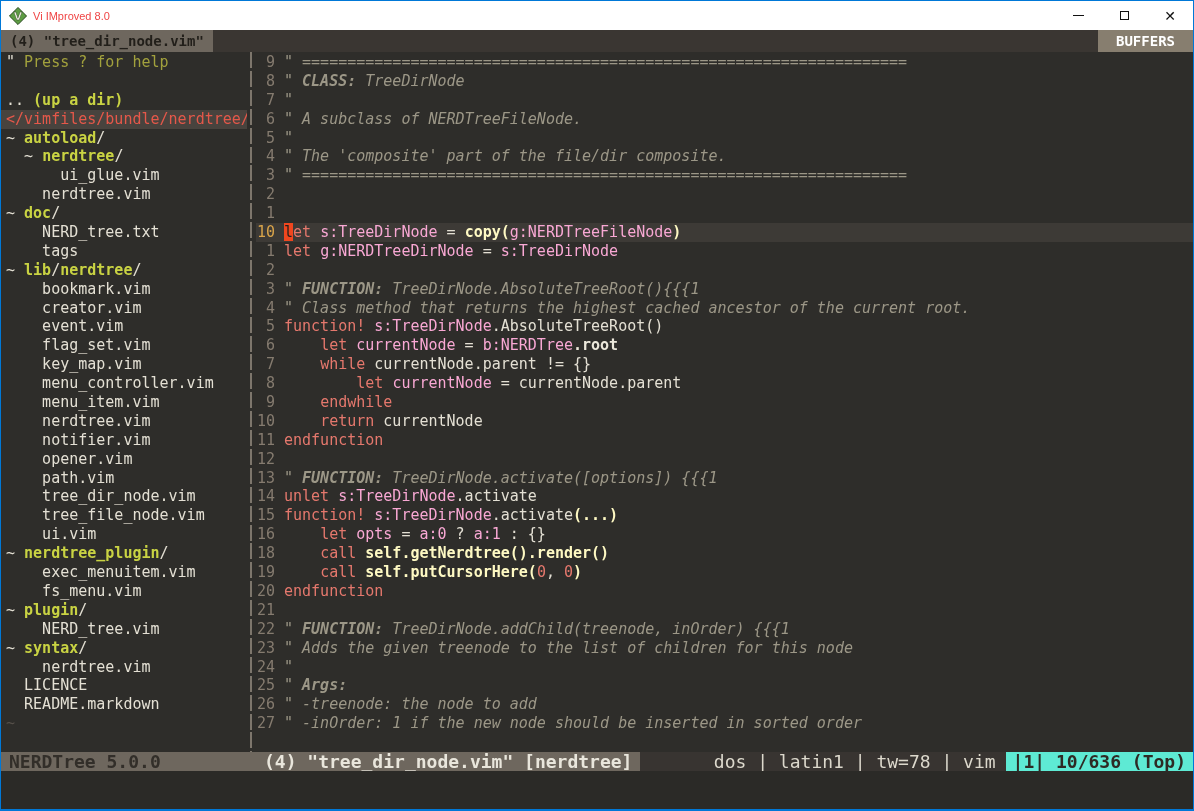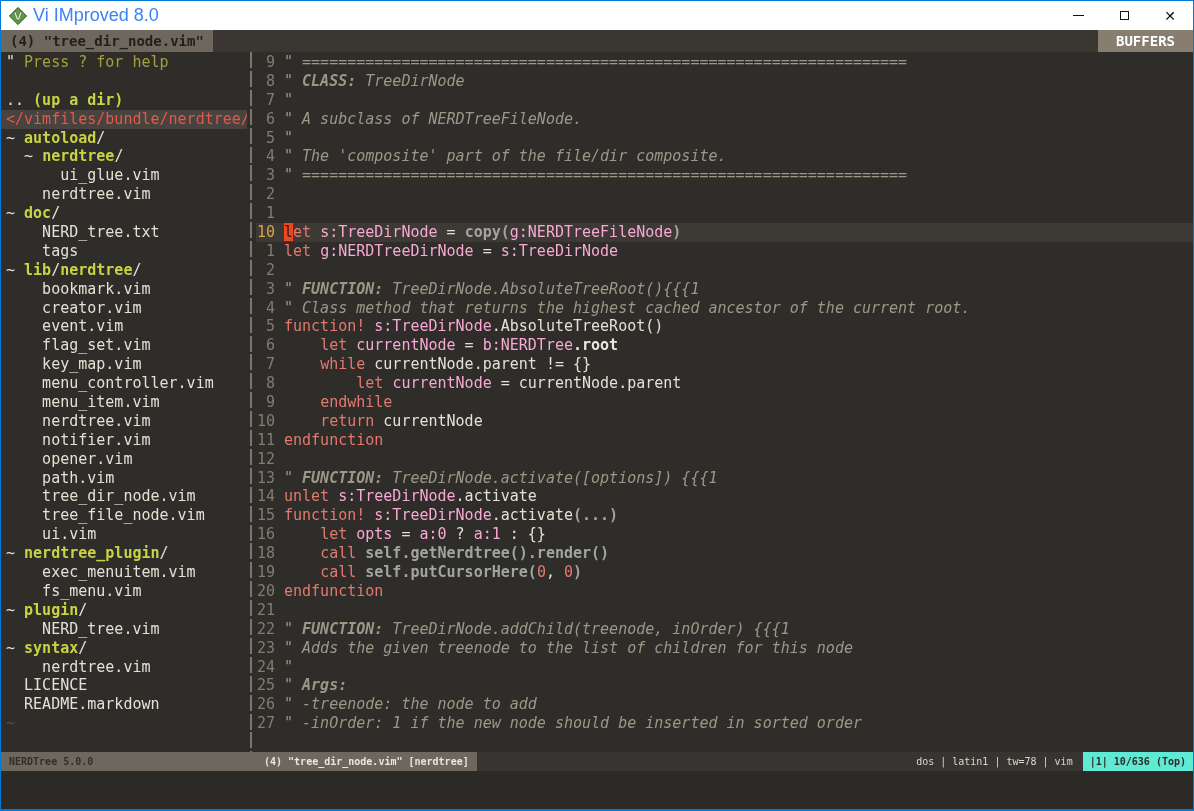--- a/index.html
+++ b/index.html
@@ -11,21 +11,21 @@
     font-family:"DejaVu Sans Mono", monospace;
     position:relative; overflow:hidden;
     display:flex; flex-direction:column;
   }
   
   .titlebar {
     height:29px; background:#ffffff; display:flex; align-items:center;
     font-family:"Liberation Sans", sans-serif; flex:0 0 auto;
   }
   .appicon { width:18px; height:18px; margin-left:8px; margin-right:6px; }
-  .apptitle { font-size:18px; color:#3b82f6; }
+  .apptitle { font-size:11px; color:#ef4444; }
   .tb-spacer { flex:1; }
   .winbtn {
     width:46px; height:29px; display:flex; align-items:center; justify-content:center;
     color:#111; font-size:13px; cursor:default;
   }
   .winbtn .min-glyph { width:11px; height:1px; background:#111; display:block; }
   .winbtn .max-glyph { width:9px; height:9px; border:1px solid #111; display:block; }
   .winbtn .close-glyph { font-size:14px; line-height:1; }
   
   .tabline {
@@ -69,25 +69,25 @@
   .s-w  { color:#e4e0d4; }
   .s-wb { color:#ece8db; font-weight:bold; }
   .s-h  { color:#a2a13d; }
   .s-d  { color:#c9d343; font-weight:bold; }
   .s-r  { color:#e5584a; }
   .s-nt { color:#56504a; }
   .s-c  { color:#9c9787; font-style:italic; }
   .s-cb { color:#9c9787; font-style:italic; font-weight:bold; }
   .s-k  { color:#e5786d; }
   .s-i  { color:#f9a8d4; }
-  .s-f  { color:#a3a3a3; font-weight:bold; }
+  .s-f  { color:#fef9c3; font-weight:bold; }
   .s-n  { color:#e5786d; }
   .s-x  { background:#f0461e; color:#241f1c; }
   
-  .statusline { height:19px; display:flex; font-size:10px; flex:0 0 auto; }
+  .statusline { height:19px; display:flex; font-size:18px; flex:0 0 auto; }
   .st-nerdtree {
     width:255px; background:#6e675e; color:#322e29; font-weight:bold;
     display:flex; align-items:center; padding-left:8px; white-space:pre;
   }
   .st-code { flex:1; background:#383431; display:flex; align-items:stretch; }
   .st-file {
     background:#6e675e; color:#e9e6dc; font-weight:bold;
     display:flex; align-items:center; padding:0 8px; white-space:pre;
   }
   .st-fill { flex:1; }

